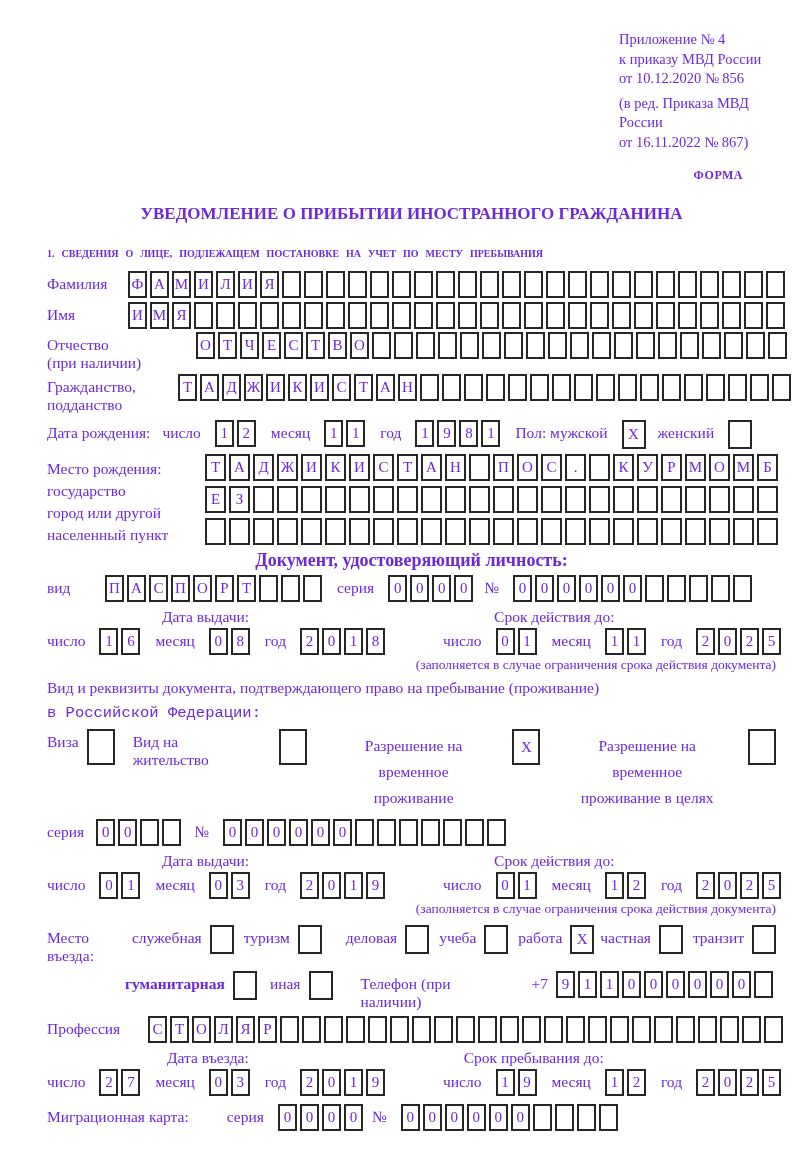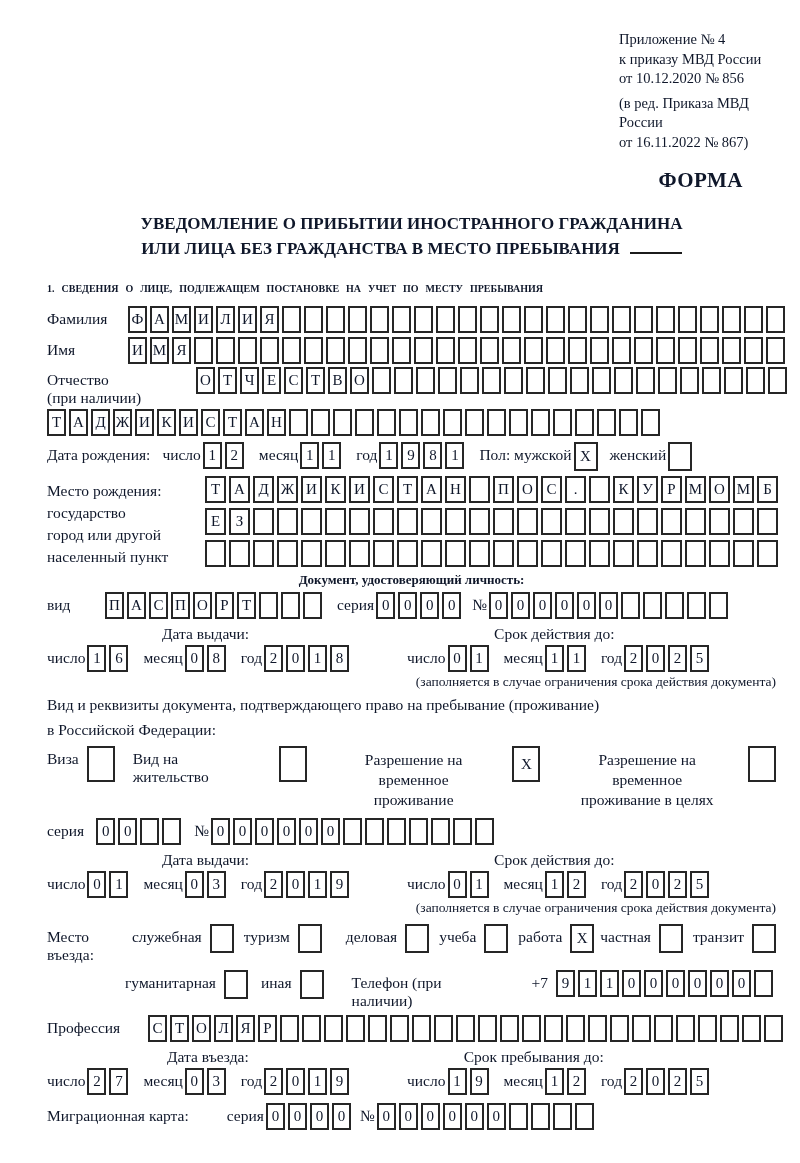--- a/index.html
+++ b/index.html
@@ -1,74 +1,73 @@
 <!DOCTYPE html>
 <html><head>
 <meta charset="utf-8">
 <style>
   html,body{margin:0;padding:0;background:#e8e8e8;}
   .page{
     width:800px;height:1163px;background:#fff;margin:0 auto;position:relative;
-    font-family:"Liberation Serif","DejaVu Serif",serif;color:#0f172a;
+    font-family:"Liberation Serif","DejaVu Serif",serif;color:#6d28d9;
     box-sizing:border-box;padding:0 24px 0 47px;overflow:hidden;
   }
   .hdr-right{margin:30px 0 0 572px;font-size:14.5px;line-height:19.5px;}
   .hdr-right .blk2{margin-top:5px;}
-  .forma{margin:16px 33px 12px 0;text-align:right;font-weight:bold;font-size:21px;letter-spacing:.5px;}
+  .forma{margin:16px 33px 12px 0;text-align:right;font-weight:bold;font-size:12px;letter-spacing:.5px;}
   .title{margin-top:18px;text-align:center;font-weight:bold;font-size:17px;line-height:25px;}
   .title-underline{display:inline-block;width:52px;border-bottom:2px solid #1b1b1b;margin-left:10px;vertical-align:baseline;}
   .section-h{margin-top:22px;font-weight:bold;font-size:10px;word-spacing:4.5px;white-space:nowrap;}
   .frow{display:flex;align-items:flex-start;font-size:15.5px;}
   .lbl{flex:none;padding-top:4px;}
   .lbl .sub{display:block;}
   .cells{display:flex;flex:none;}
   .cell{
     flex:none;width:15px;height:23px;border:2px solid #262626;margin-right:3px;
     display:inline-flex;align-items:center;justify-content:center;
     font-size:15px;line-height:1;background:#fff;
   }
   .wide .cell{width:17px;}
   .cb{
     flex:none;width:20px;height:25px;border:2px solid #262626;background:#fff;
     display:inline-flex;align-items:center;justify-content:center;font-size:15px;
   }
   .cb-lg{width:24px;height:32px;}
-  .dlab{padding:4px 2px 0 12px;flex:none;}
+  .dlab{padding:4px 14px 0 12px;flex:none;}
   .dlab.first{padding-left:0;}
   .dhdr{display:flex;font-size:15.5px;margin-top:6px;}
   .note{font-size:13.5px;text-align:right;margin-top:2px;}
   .plain{font-size:15.5px;}
-  .center-b{text-align:center;font-weight:bold;font-size:13px;margin-top:4px;}
+  .center-b{text-align:center;font-weight:bold;font-size:18px;margin-top:4px;}
   .stack{display:flex;flex-direction:column;}
   .gap3{height:5px;}
   .cbx-line{display:flex;align-items:flex-start;font-size:15.5px;}
   .cbx-line .opt-lbl{padding:4px 8px 0 0;}
   .cbx-line .sp{flex:none;}
-  .multi{线:0;text-align:center;line-height:20px;padding-top:4px;}
+  .multi{线:0;text-align:center;line-height:26px;padding-top:4px;}
 </style>
 </head>
 <body>
 
 <div class="page">
 
   <div class="hdr-right">
     <div>Приложение № 4</div>
     <div>к приказу МВД России</div>
     <div>от 10.12.2020 № 856</div>
     <div class="blk2">
       <div>(в ред. Приказа МВД России</div>
       <div>от 16.11.2022 № 867)</div>
     </div>
   </div>
 
   <div class="forma">ФОРМА</div>
 
   <div class="title">
     <div>УВЕДОМЛЕНИЕ О ПРИБЫТИИ ИНОСТРАННОГО ГРАЖДАНИНА</div>
-    <div><span>ИЛИ ЛИЦА БЕЗ ГРАЖДАНСТВА В МЕСТО ПРЕБЫВАНИЯ</span><span class="title-underline"></span></div>
   </div>
 
   <div class="section-h">1. СВЕДЕНИЯ О ЛИЦЕ, ПОДЛЕЖАЩЕМ ПОСТАНОВКЕ НА УЧЕТ ПО МЕСТУ ПРЕБЫВАНИЯ</div>
 
   <div class="frow" style="margin-top:12px;">
     <span class="lbl" style="width:81px;">Фамилия</span>
     <span class="cells">
         <span class="cell">Ф</span>
         <span class="cell">А</span>
         <span class="cell">М</span>
@@ -168,20 +167,24 @@
         <span class="cell"></span>
         <span class="cell"></span>
         <span class="cell"></span>
         <span class="cell"></span>
         <span class="cell"></span>
         <span class="cell"></span>
       </span>
   </div>
 
   <div class="frow" style="margin-top:2px;">
+    <span class="lbl" style="width:131px;">
+      <span>Гражданство,</span>
+      <span class="sub">подданство</span>
+    </span>
     <span class="cells">
         <span class="cell">Т</span>
         <span class="cell">А</span>
         <span class="cell">Д</span>
         <span class="cell">Ж</span>
         <span class="cell">И</span>
         <span class="cell">К</span>
         <span class="cell">И</span>
         <span class="cell">С</span>
         <span class="cell">Т</span>
@@ -398,21 +401,21 @@
     <span class="cells">
         <span class="cell">2</span>
         <span class="cell">0</span>
         <span class="cell">2</span>
         <span class="cell">5</span>
       </span>
   </div>
   <div class="note">(заполняется в случае ограничения срока действия документа)</div>
 
   <div class="plain" style="margin-top:6px;">Вид и реквизиты документа, подтверждающего право на пребывание (проживание)</div>
-  <div class="plain" style="margin-top:7px;">в Российской Федерации:</div>
+  <div class="plain" style="margin-top:7px;font-family:Liberation Mono, monospace;">в Российской Федерации:</div>
 
   <div class="cbx-line" style="margin-top:7px;">
     <span class="opt-lbl">Виза</span>
     <span class="cb cb-lg sp"></span>
     <span class="opt-lbl" style="padding-left:18px;">Вид на жительство</span>
     <span class="cb cb-lg sp" style="margin-left:14px;"></span>
     <span class="multi" style="margin-left:22px;">
       <span class="sub" style="display:block;">Разрешение на временное</span>
       <span class="sub" style="display:block;">проживание</span>
     </span>
@@ -503,21 +506,21 @@
     <span class="opt-lbl" style="padding-left:10px;">учеба</span>
     <span class="cb sp"></span>
     <span class="opt-lbl" style="padding-left:10px;">работа</span>
     <span class="cb sp">X</span>
     <span class="opt-lbl" style="padding-left:6px;">частная</span>
     <span class="cb sp"></span>
     <span class="opt-lbl" style="padding-left:10px;">транзит</span>
     <span class="cb sp"></span>
   </div>
   <div class="cbx-line" style="margin-top:6px;">
-    <span class="opt-lbl" style="padding-left:78px;">гуманитарная</span>
+    <span class="opt-lbl" style="padding-left:78px;font-weight:bold;">гуманитарная</span>
     <span class="cb sp"></span>
     <span class="opt-lbl" style="padding-left:13px;">иная</span>
     <span class="cb sp"></span>
     <span class="opt-lbl" style="padding-left:28px;">Телефон (при наличии)</span>
     <span class="opt-lbl" style="padding-left:18px;">+7</span>
     <span class="cells">
         <span class="cell">9</span>
         <span class="cell">1</span>
         <span class="cell">1</span>
         <span class="cell">0</span>

